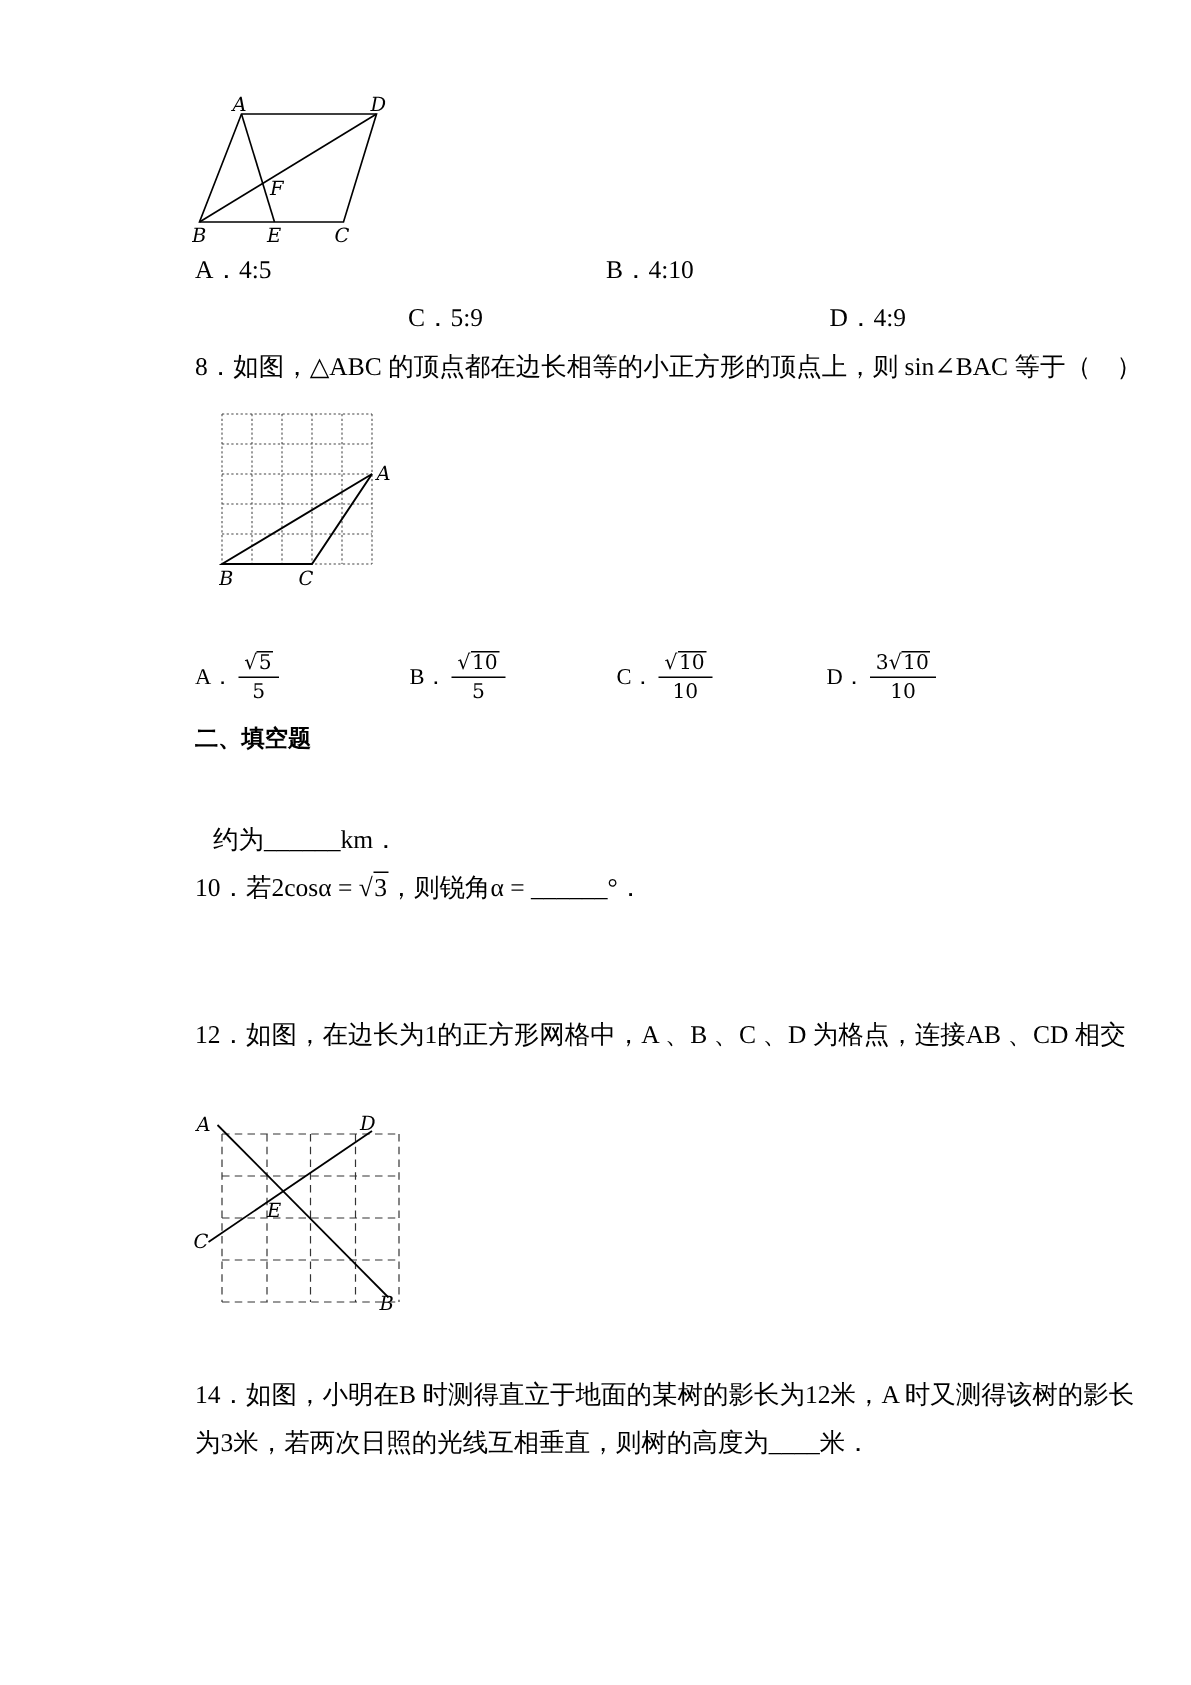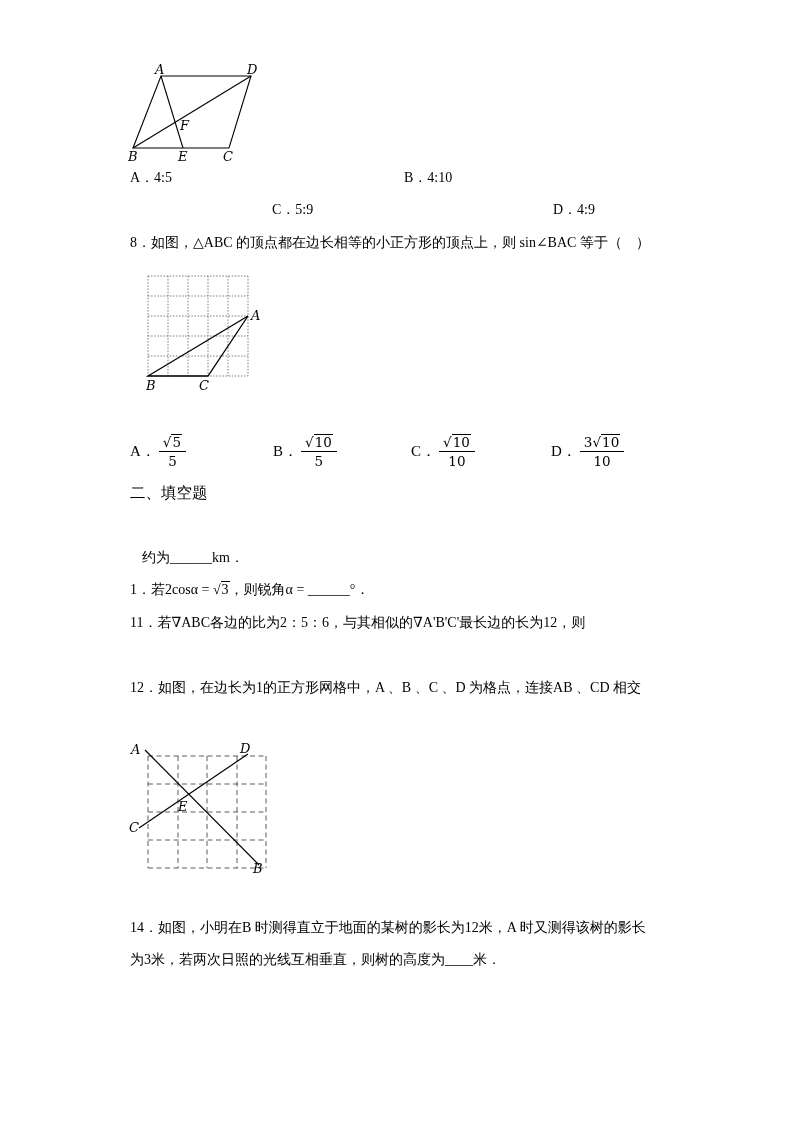--- a/index.html
+++ b/index.html
@@ -6,25 +6,25 @@
   .page{
     position:relative;
     width:794px;height:1123px;
     background:#ffffff;
     font-family:"Liberation Serif","DejaVu Serif",serif;
     color:#000;
     overflow:hidden;
   }
   .tline{
     position:absolute;
-    font-size:14px;
+    font-size:17px;
     white-space:nowrap;
     line-height:1.45;
   }
-  .bold{font-weight:normal;}
+  .bold{font-weight:bold;}
   .fig{position:absolute;}
   .flabel{
     font-family:"DejaVu Serif","Liberation Serif",serif;
     font-style:italic;
     font-size:13px;
     fill:#000;
   }
   .opt-frac{
     position:absolute;
     display:flex;
@@ -131,24 +131,23 @@
         </span>
       <span class="den">10</span>
     </span>
   </div>
 
   <div class="tline bold" style="left:130px;top:482px;font-size:15.5px">二、填空题</div>
 
   <div class="tline" style="left:142px;top:548px">约为______km．</div>
 
   <div class="tline" style="left:130px;top:580px">
-    <span>1．若2cosα = </span><span>√</span><span class="radicand">3</span><span>，则锐角α = ______°．</span>
+    <span>10．若2cosα = </span><span>√</span><span class="radicand">3</span><span>，则锐角α = ______°．</span>
   </div>
 
-  <div class="tline" style="left:130px;top:613px">11．若∇ABC各边的比为2：5：6，与其相似的∇A'B'C'最长边的长为12，则</div>
 
   <div class="tline" style="left:130px;top:678px">12．如图，在边长为1的正方形网格中，A 、B 、C 、D 为格点，连接AB 、CD 相交</div>
 
   <svg class="fig" style="left:128px;top:737px" width="150" height="142" viewBox="0 0 150 142">
     <path d="M20,19V131M50,19V131M79,19V131M109,19V131M138,19V131M20,19H138M20,47H138M20,75H138M20,103H138M20,131H138" stroke="#333" stroke-width="0.8" stroke-dasharray="5,3.5" fill="none"></path>
     <line x1="17" y1="13" x2="131" y2="128" stroke="#000" stroke-width="1.2"></line>
     <line x1="11" y1="91" x2="120" y2="17" stroke="#000" stroke-width="1.2"></line>
     <text class="flabel" x="3" y="17">A</text>
     <text class="flabel" x="112" y="16">D</text>
     <text class="flabel" x="1" y="95">C</text>

